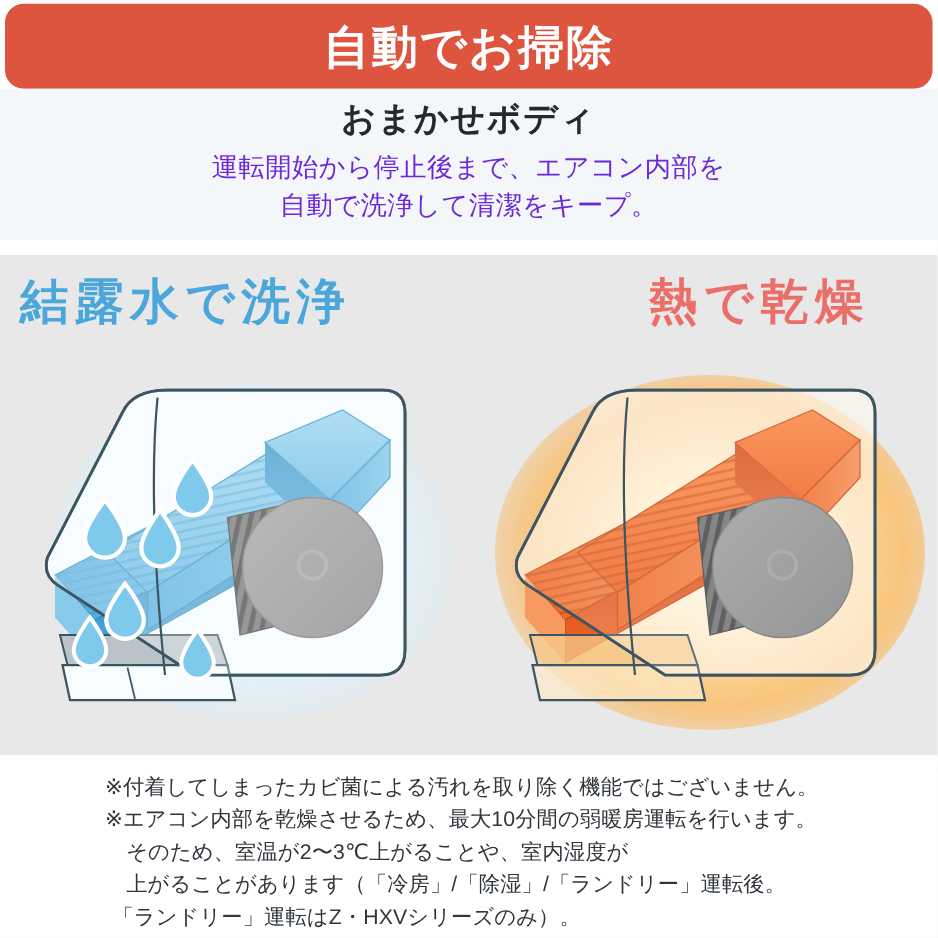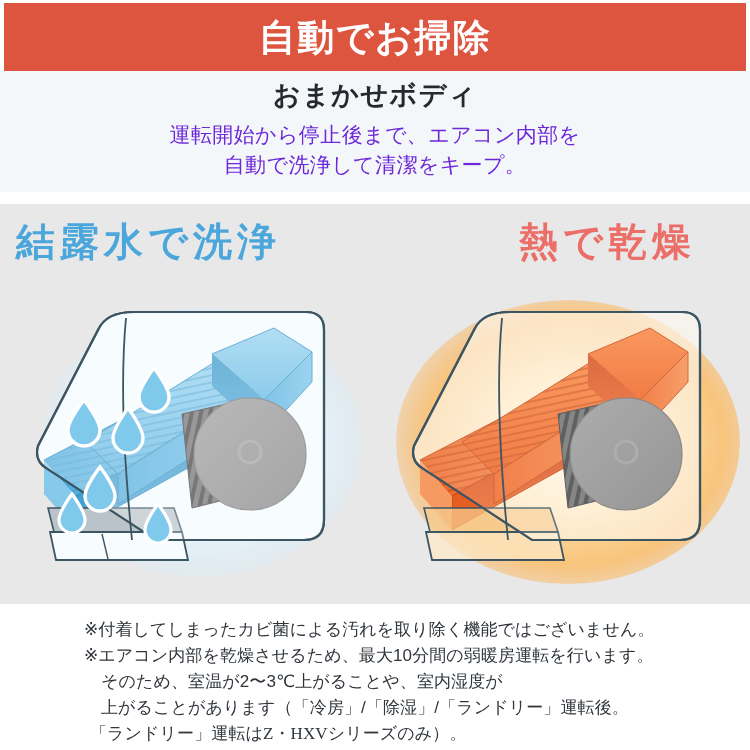--- a/index.html
+++ b/index.html
@@ -29,20 +29,21 @@
   .banner {
     position: absolute;
     left: 4px;
     top: 3px;
     width: 742px;
     height: 68px;
     background: #dd543f;
     display: flex;
     align-items: center;
     justify-content: center;
+    border-radius: 15px;
   }
   .banner-title {
     color: #ffffff;
     font-size: 37px;
     font-weight: bold;
     letter-spacing: 1.5px;
     line-height: 1;
   }
 
   
@@ -118,21 +119,21 @@
     padding: 13px 20px 0 84px;
   }
   .note-line {
     font-size: 17px;
     color: #2f353b;
     line-height: 1.53;
     letter-spacing: 0.1px;
     white-space: nowrap;
   }
   .note-line.indent { padding-left: 17px; }
-  .note-line.indent2 { padding-left: 6px; font-family: Liberation Serif, serif; }
+  .note-line.indent2 { padding-left: 6px; }
 </style>
 </head>
 <body>
 
 <div id="page">
 
   <div class="banner">
     <div class="banner-title">自動でお掃除</div>
   </div>
 

